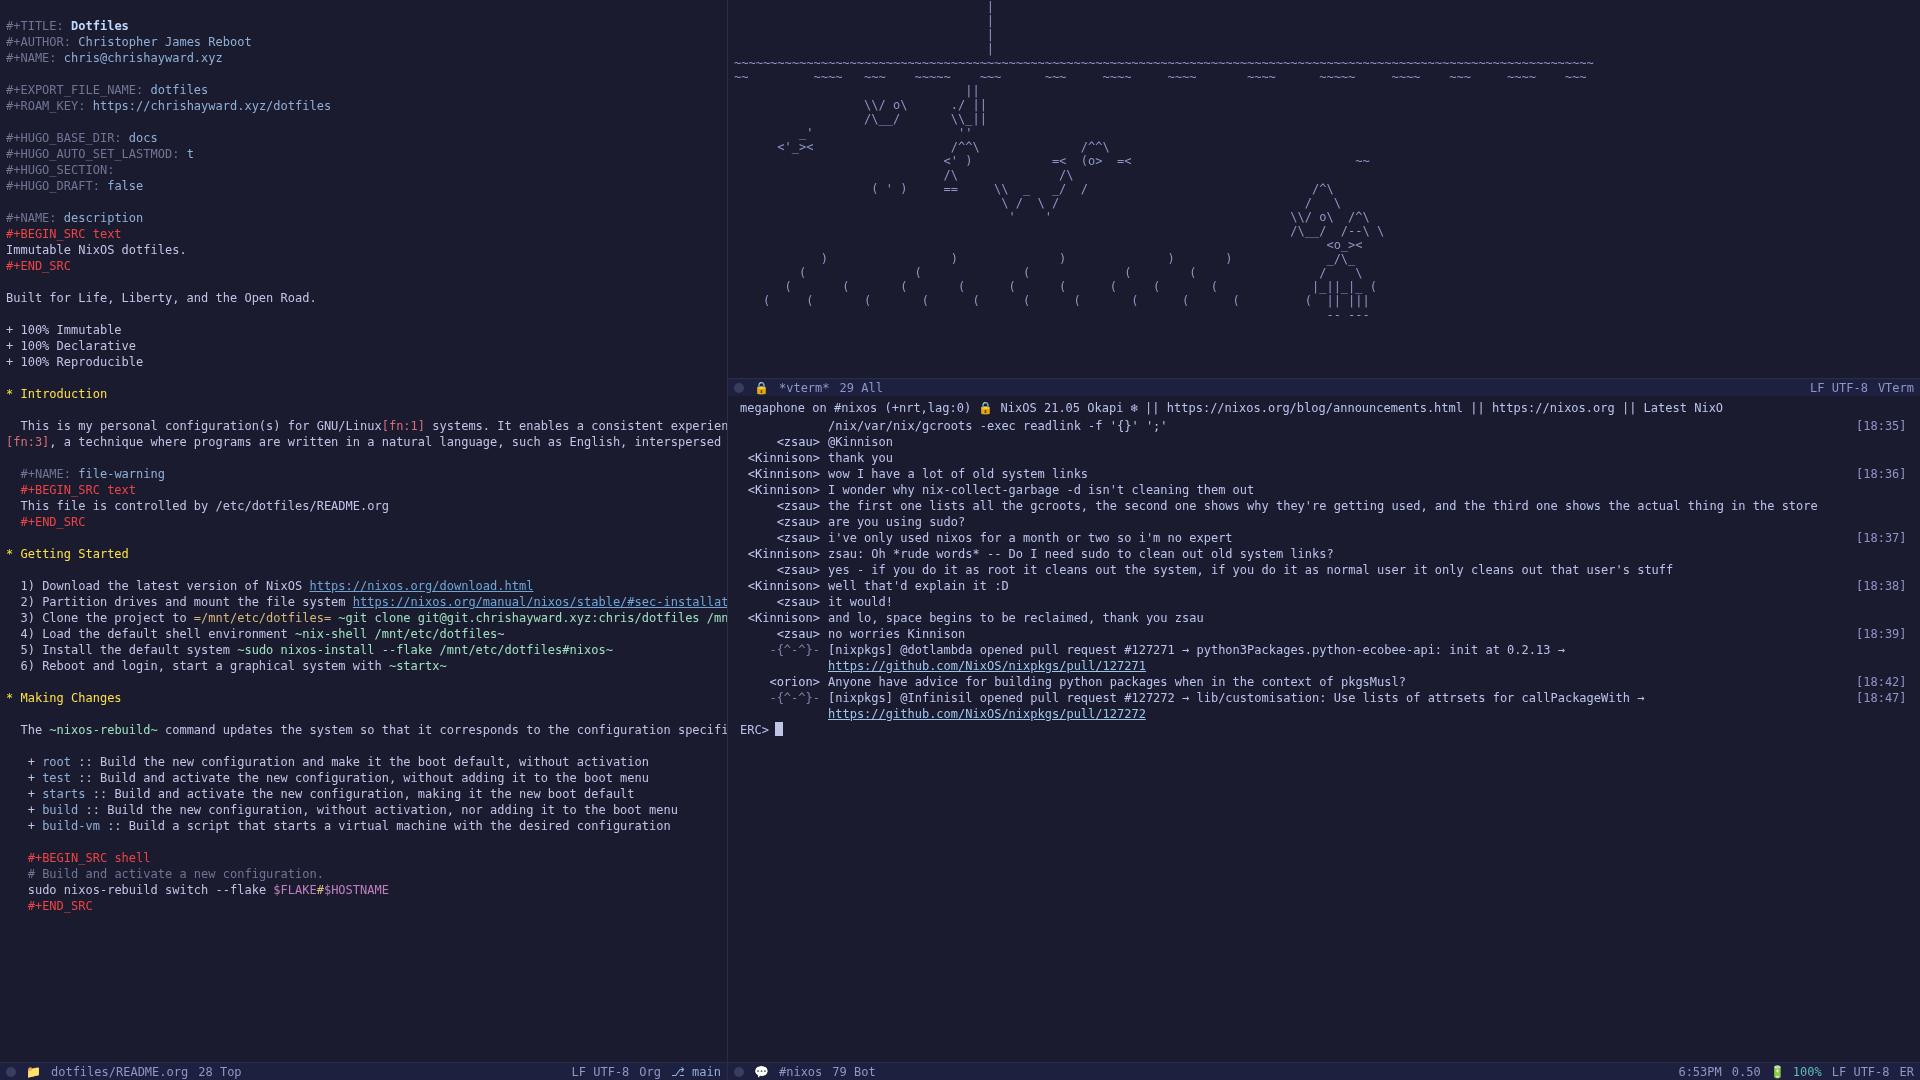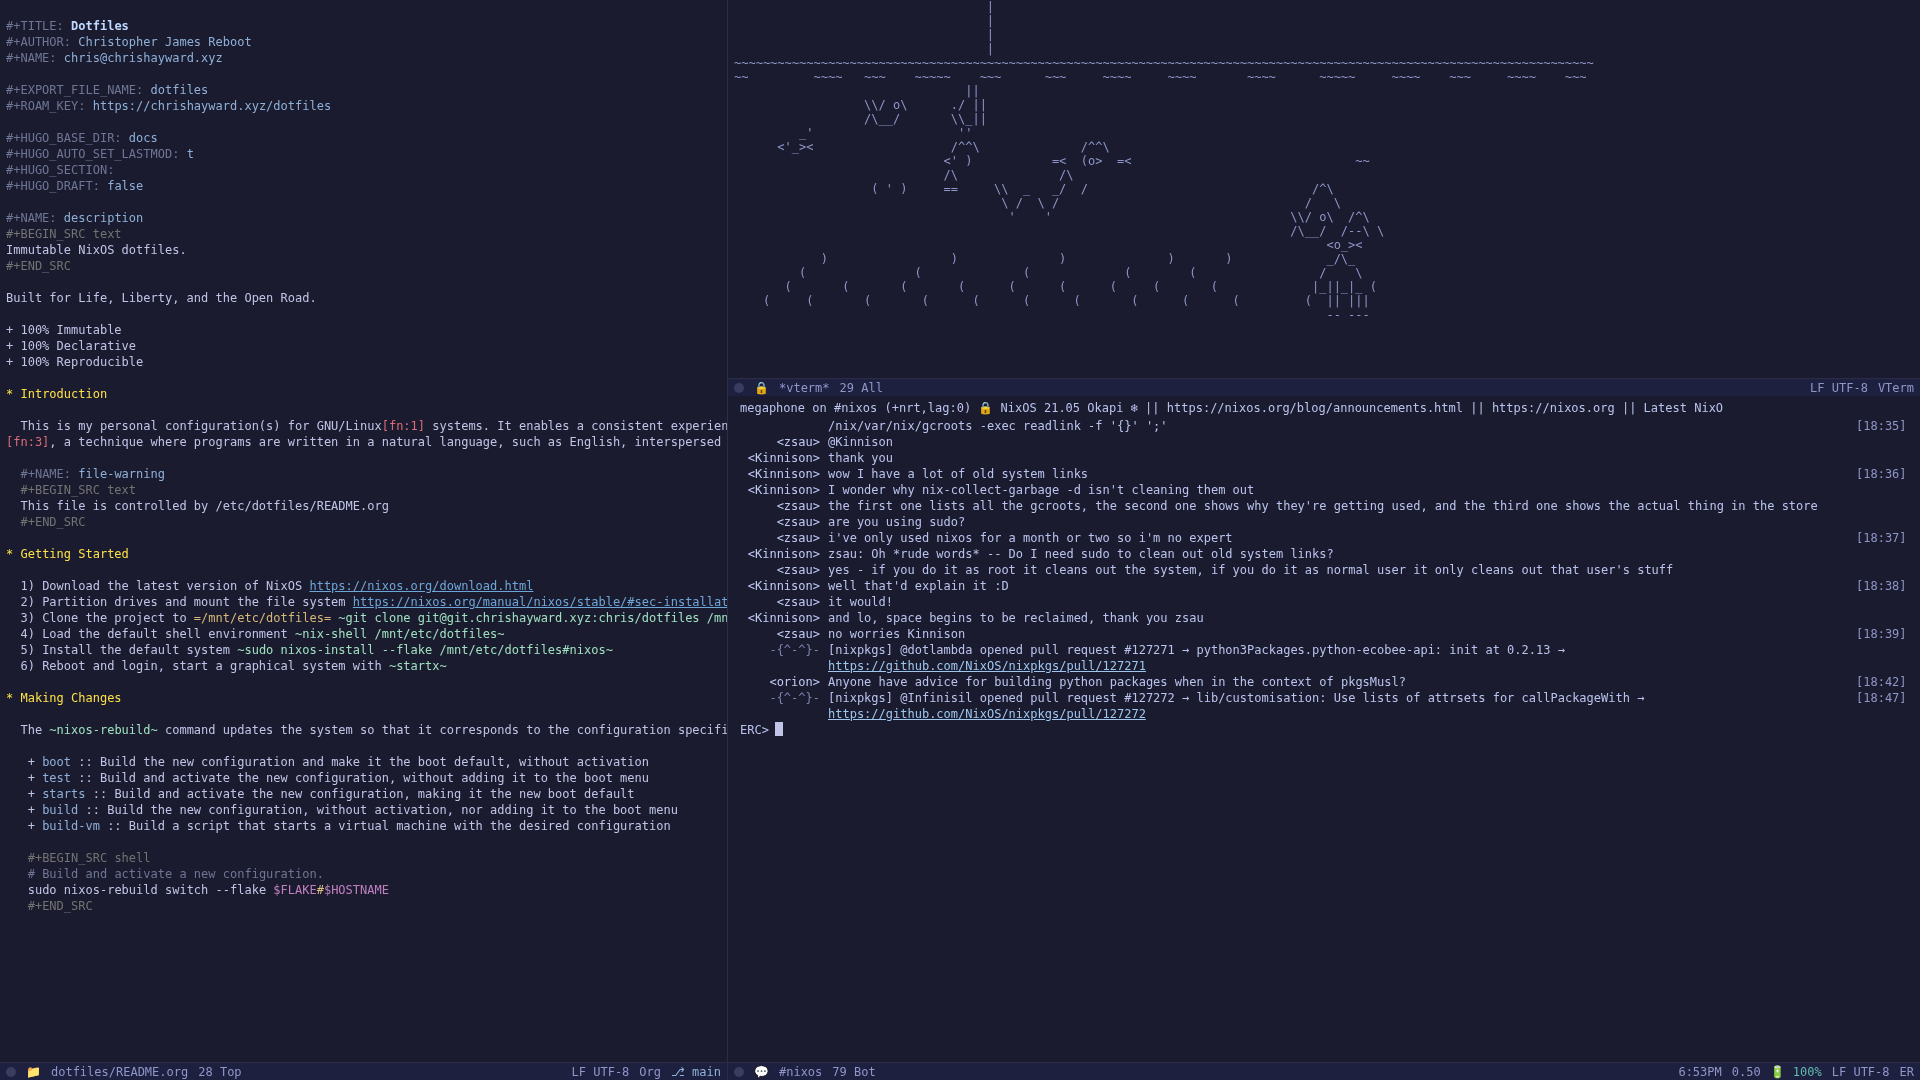--- a/index.html
+++ b/index.html
@@ -48,21 +48,21 @@
 .modebar .spacer { flex:1; }
 .modebar .vcs { color:#8fb0d8; }
 
 .kw   { color:#6f7595; }
 .title{ color:#c0d8ff; font-weight:bold; }
 .val  { color:#8fb0d8; }
 .head { color:#fde047; }
 .link { color:#6fa6d8; text-decoration:underline; }
 .fn   { color:#d96d7a; }
 .cmd  { color:#9fe0c0; }
-.grey { color:#737373; }
+.grey { color:#ef4444; }
 .var  { color:#e0c080; }
 .hl   { color:#d8b878; }
 .comment{ color:#6f7595; }
 .env  { color:#c080c0; }
 
 .right-vterm { height:396px; display:flex; flex-direction:column; }
 .right-erc   { flex:1; display:flex; flex-direction:column;gap:32px; }
 
 .erc-body { flex:1; overflow:hidden; padding:2px 6px; }
 .erc-line { display:flex; }
@@ -126,21 +126,21 @@
   <span>2) Partition drives and mount the file system </span><span class="link">https://nixos.org/manual/nixos/stable/#sec-installation-partitioning</span>
   <span>3) Clone the project to </span><span class="hl">=/mnt/etc/dotfiles=</span><span class="cmd"> ~git clone git@git.chrishayward.xyz:chris/dotfiles /mnt/etc/dotfiles~</span>
   <span>4) Load the default shell environment </span><span class="cmd">~nix-shell /mnt/etc/dotfiles~</span>
   <span>5) Install the default system </span><span class="cmd">~sudo nixos-install --flake /mnt/etc/dotfiles#nixos~</span>
   <span>6) Reboot and login, start a graphical system with </span><span class="cmd">~startx~</span>
 
 <span class="head">* <span>Making Changes</span></span>
 
   <span><span>The </span><span class="cmd">~nixos-rebuild~</span><span> command updates the system so that it corresponds to the configuration specified in the module. It builds the new system in </span></span>
 
-   + <span class="val">boot</span> :: <span>Build the new configuration and make it the boot default, without activation</span>
+   + <span class="val">root</span> :: <span>Build the new configuration and make it the boot default, without activation</span>
    + <span class="val">test</span> :: <span>Build and activate the new configuration, without adding it to the boot menu</span>
    + <span class="val">starts</span> :: <span>Build and activate the new configuration, making it the new boot default</span>
    + <span class="val">build</span> :: <span>Build the new configuration, without activation, nor adding it to the boot menu</span>
    + <span class="val">build-vm</span> :: <span>Build a script that starts a virtual machine with the desired configuration</span>
 
    <span class="grey">#+BEGIN_SRC shell</span>
    <span class="comment"># Build and activate a new configuration.</span>
    <span>sudo nixos-rebuild switch --flake </span><span class="env">$FLAKE</span><span class="var">#</span><span class="env">$HOSTNAME</span>
    <span class="grey">#+END_SRC</span>
   </div>

